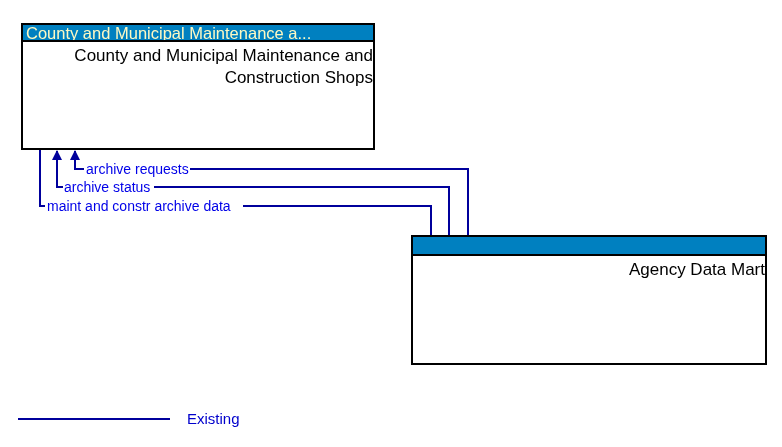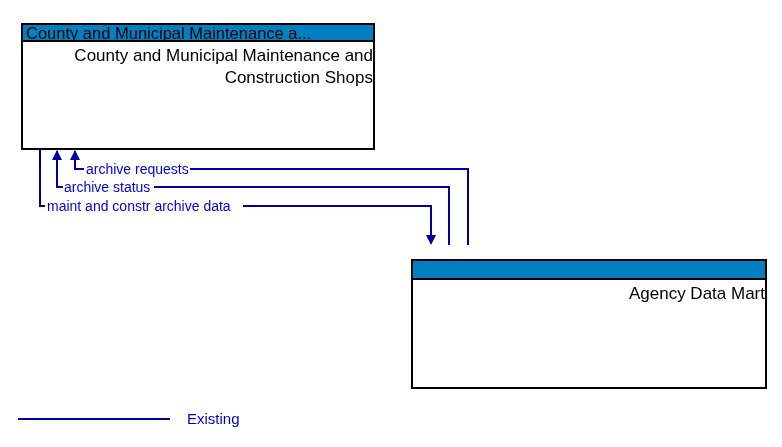--- a/index.html
+++ b/index.html
@@ -47,21 +47,21 @@
     box-sizing: border-box;
     border: 2px solid #000000;
     background: #ffffff;
   }
   .entity-title {
     box-sizing: border-box;
     height: 17px;
     line-height: 16px;
     background: #0080C0;
     border-bottom: 2px solid #000000;
-    color: #000000;
+    color: #fef9c3;
     font-size: 16.5px;
     white-space: nowrap;
     overflow: hidden;
     padding-left: 3px;
   }
   .entity-title.tall {
     height: 19px;
   }
   .entity-body {
     text-align: right;
@@ -109,20 +109,20 @@
     </g>
   </svg>
 
   <div class="entity-box" style="left:21px; top:23px; width:354px; height:127px;">
     <div class="entity-title">County and Municipal Maintenance a...</div>
     <div class="entity-body">
       <span class="body-label">County and Municipal Maintenance and Construction Shops</span>
     </div>
   </div>
 
-  <div class="entity-box" style="left:411px; top:259px; width:356px; height:130px;">
+  <div class="entity-box" style="left:411px; top:235px; width:356px; height:130px;">
     <div class="entity-title tall"></div>
     <div class="entity-body">
       <span class="body-label">Agency Data Mart</span>
     </div>
   </div>
 
 </div>
 
 </body></html>

